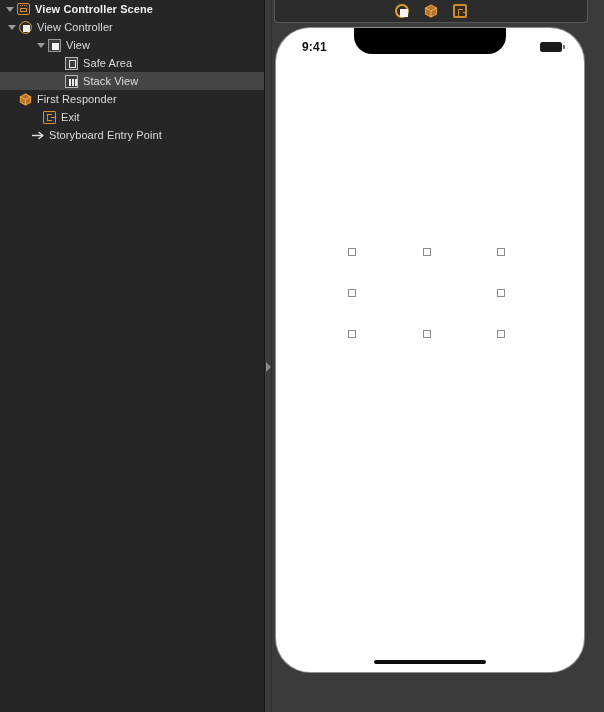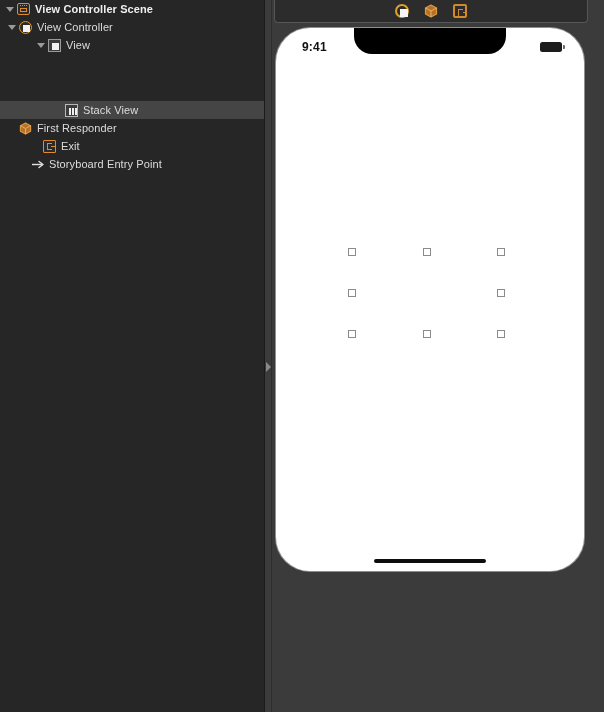--- a/index.html
+++ b/index.html
@@ -41,21 +41,20 @@
     display: flex;
     align-items: center;
     white-space: nowrap;
     color: #d6d6d6;
     font-size: 11px;
     line-height: 18px;
     cursor: default;
   }
   .outline-row.selected {
     background: #454545;
-    margin-top: 47px;
   }
   .twisty {
     width: 9px;
     height: 9px;
     flex: 0 0 9px;
     position: relative;
     margin-right: 2px;
   }
   .twisty.open::after {
     content: "";
@@ -253,21 +252,21 @@
   .dock-exit::before {
     content:""; position:absolute; left:7.5px; top:5.5px; width:4px; height:1.5px; background:#d08a2a;
   }
 
   
   #phone {
     position: absolute;
     left: 4px;
     top: 28px;
     width: 308px;
-    height: 543px;
+    height: 644px;
     background: #ffffff;
     border-radius: 34px;
     box-shadow: 0 0 0 1px #8f8f8f;
     overflow: hidden;
   }
   #notch {
     position: absolute;
     left: 50%;
     transform: translateX(-50%);
     top: 0;
@@ -337,20 +336,25 @@
         </div>
         <div class="outline-row" style="padding-left: 8px;">
           <span class="twisty open"></span>
           <span class="row-icon ic-viewcontroller"></span>
           <span class="row-label">View Controller</span>
         </div>
         <div class="outline-row" style="padding-left: 37px;">
           <span class="twisty open"></span>
           <span class="row-icon ic-view"></span>
           <span class="row-label">View</span>
+        </div>
+        <div class="outline-row" style="padding-left: 54px;">
+          <span class="twisty"></span>
+          <span class="row-icon ic-safearea"></span>
+          <span class="row-label">Safe Area</span>
         </div>
         <div class="outline-row selected" style="padding-left: 54px;">
           <span class="twisty"></span>
           <span class="row-icon ic-stackview"></span>
           <span class="row-label">Stack View</span>
         </div>
         <div class="outline-row" style="padding-left: 8px;">
           <span class="twisty"></span>
           <span class="row-icon ic-firstresponder"><svg width="13" height="13" viewBox="0 0 14 14">
               <polygon points="7,1 12.5,4 12.5,10 7,13 1.5,10 1.5,4" fill="#b5702a" stroke="#e09a3a" stroke-width="1.2" stroke-linejoin="round"></polygon>

